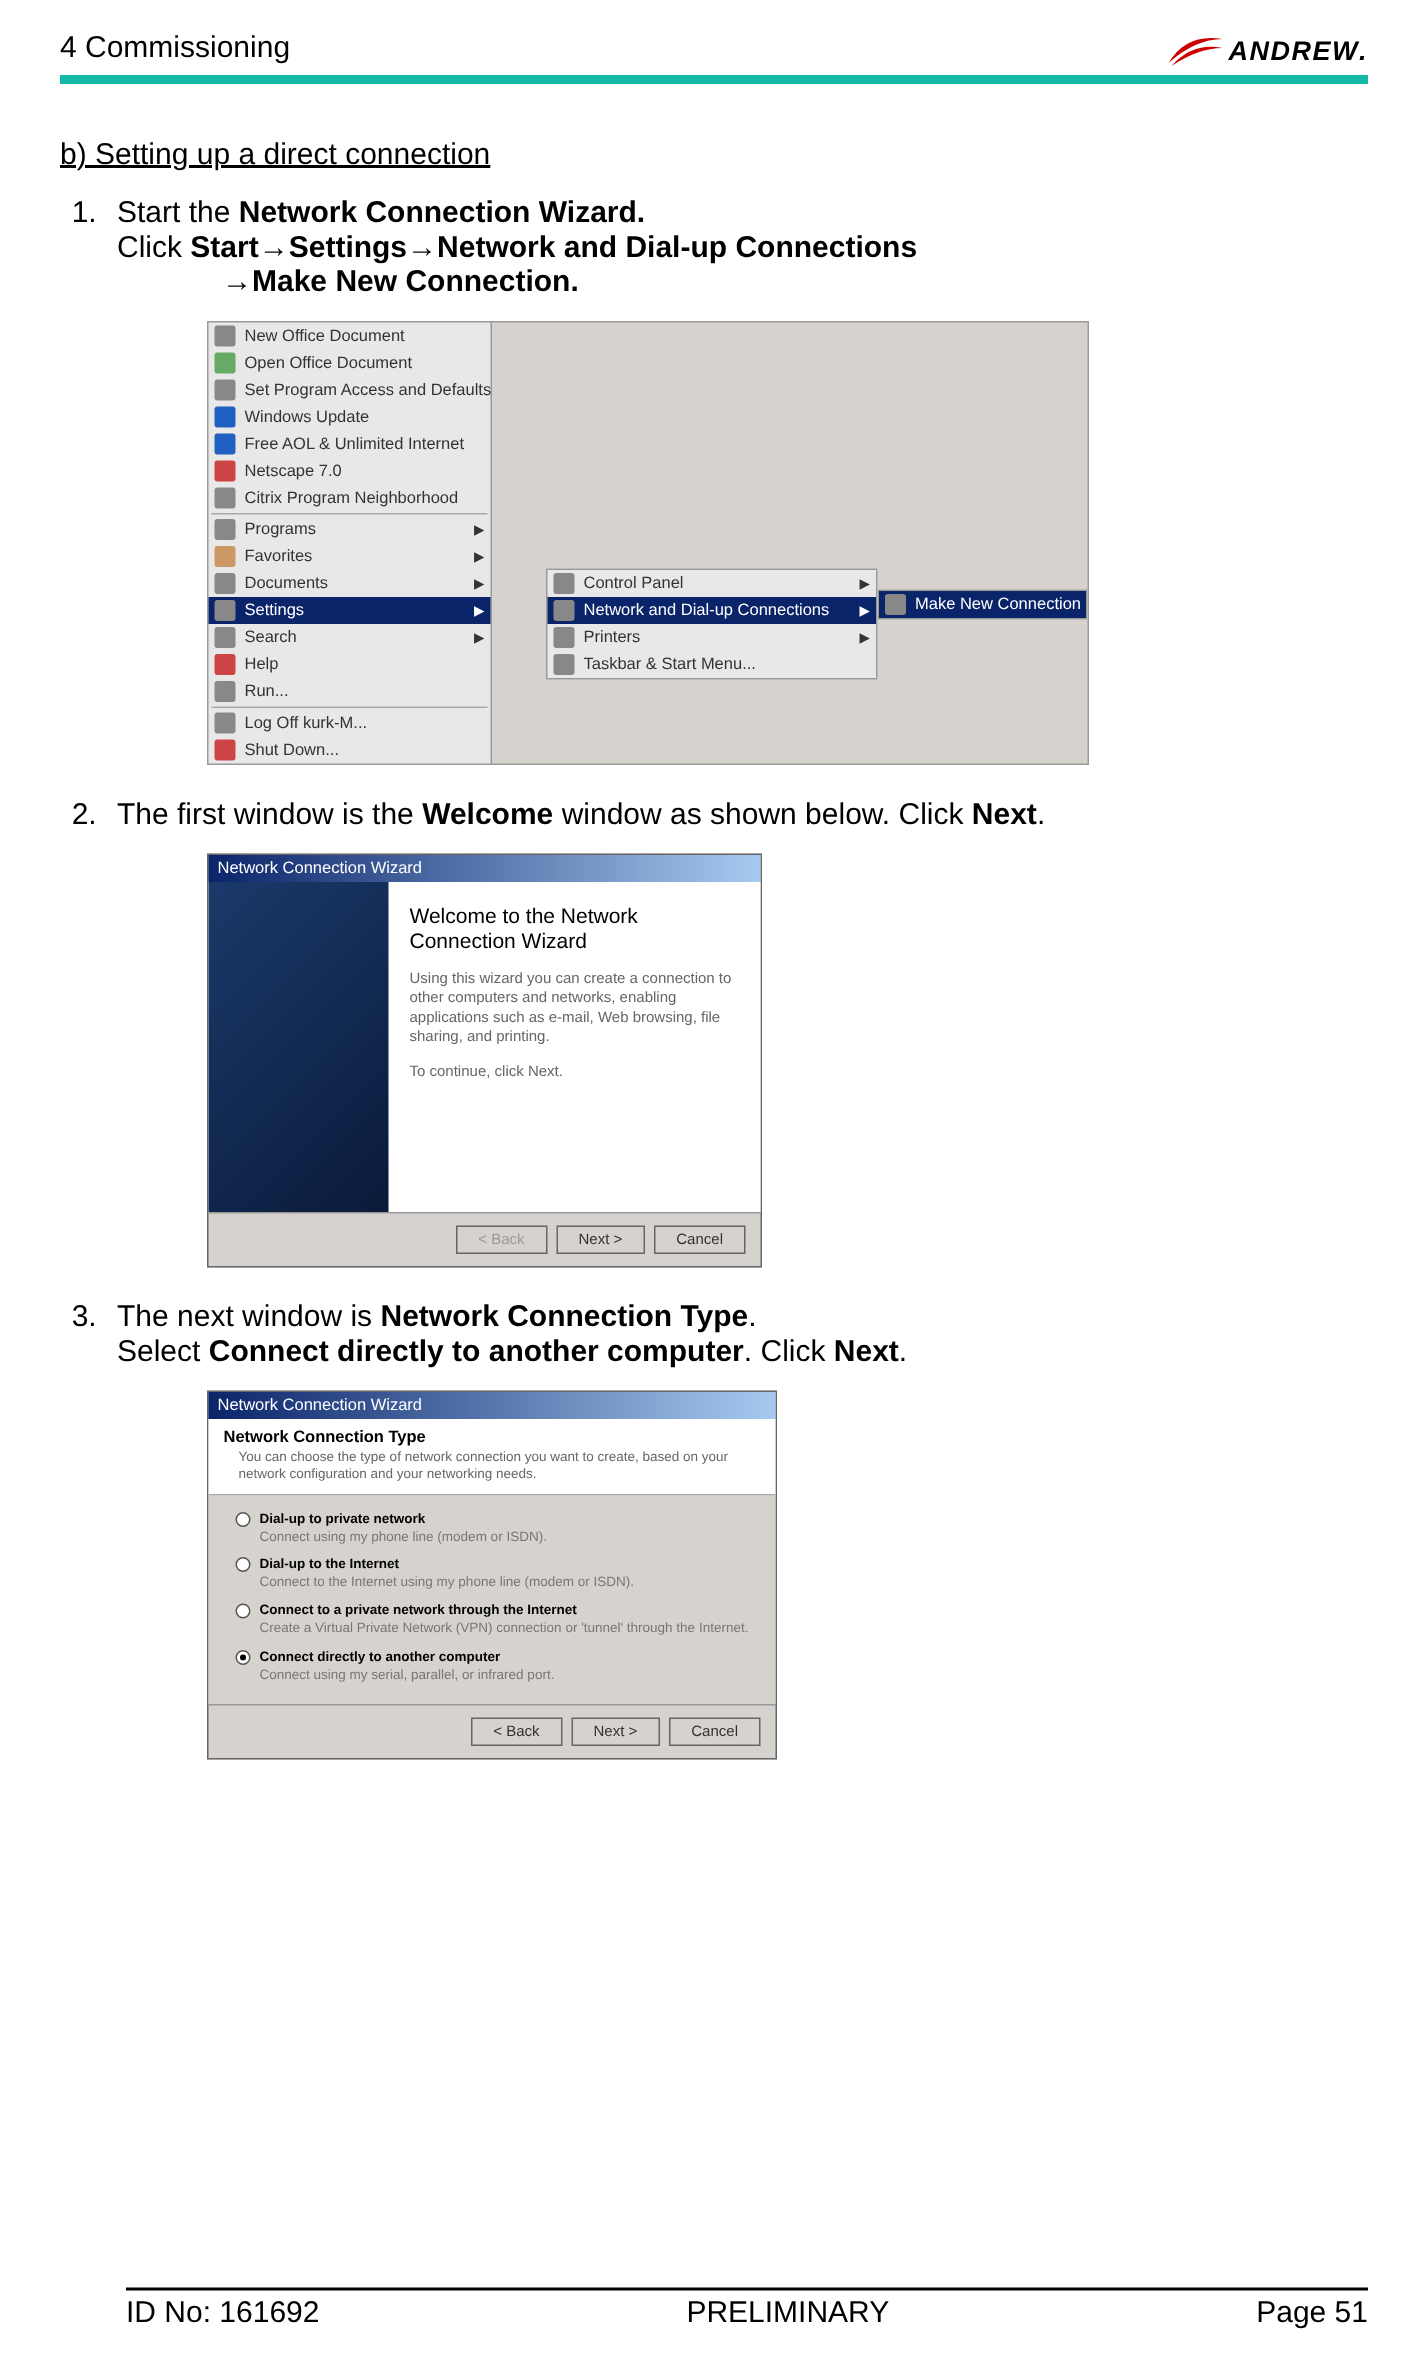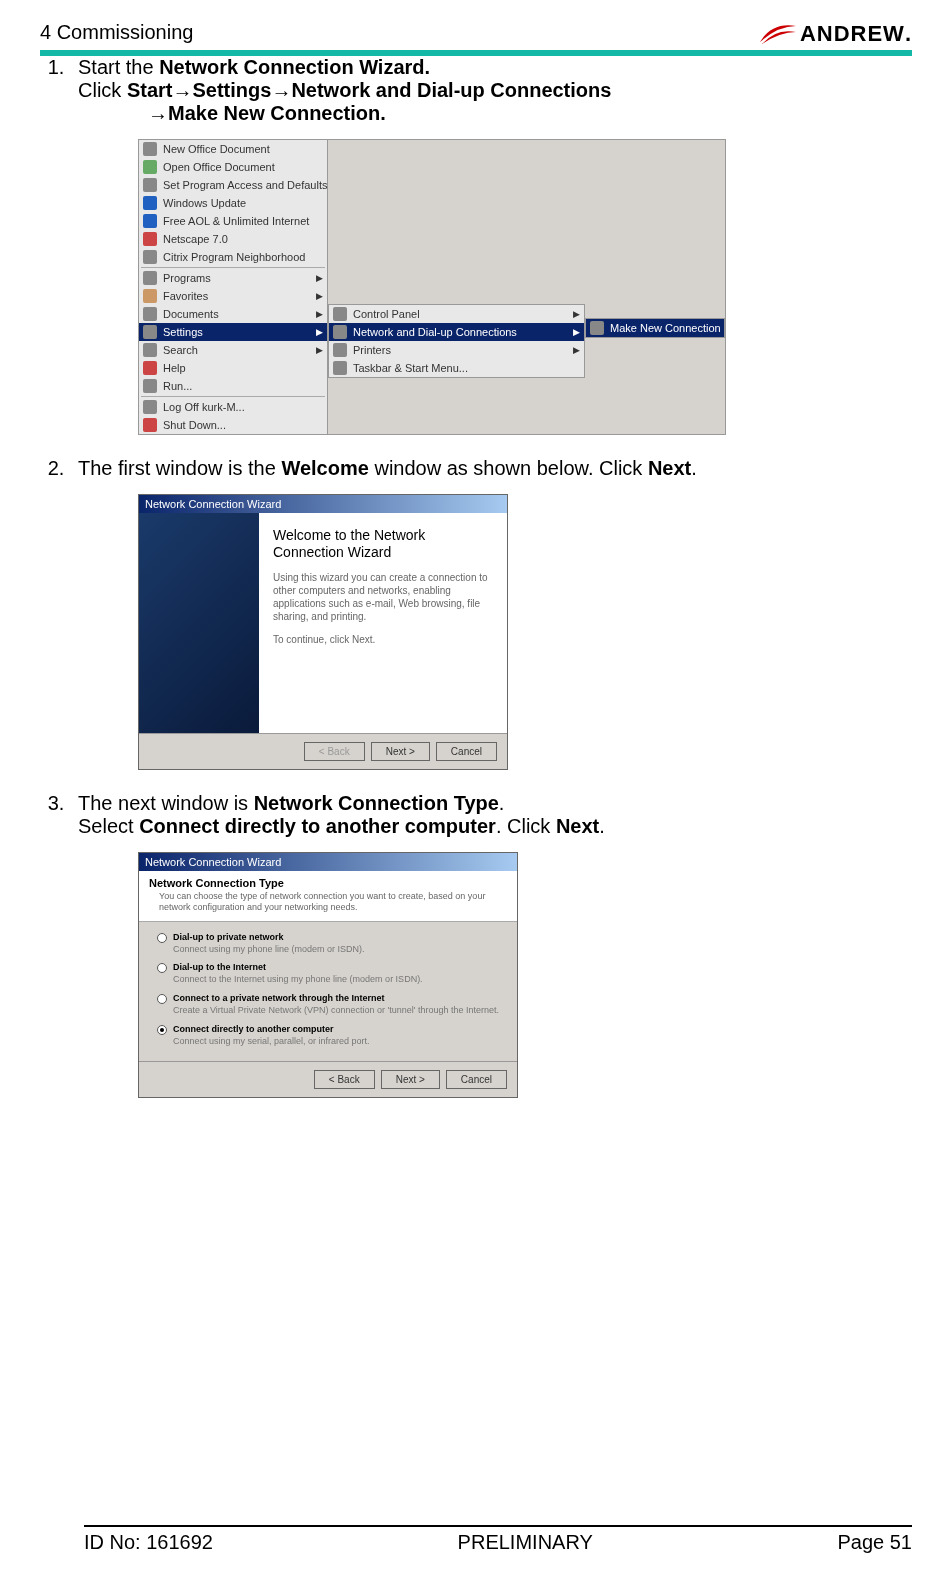--- a/index.html
+++ b/index.html
@@ -23,22 +23,23 @@
     border-bottom: 6px solid #14b8a6;
     padding-bottom: 2px;
   }
   .header-left {
     font-size: 20px;
     padding-bottom: 4px;
   }
   .logo {
     display: flex;
     align-items: center;
+    font-style: italic;
     font-weight: bold;
-    font-size: 22px;
+    font-size: 18px;
     letter-spacing: 1px;
   }
   .logo-swoosh {
     width: 40px;
     height: 28px;
     margin-right: 2px;
     position: relative;
   }
   .logo-swoosh svg { width: 100%; height: 100%; }
   .section-title {
@@ -94,21 +95,21 @@
   .ss1-icon.red { background: #c44; }
   .ss1-icon.orange { background: #c96; }
   .ss1-sep { height: 1px; background: #aaa; margin: 1px 2px; }
   .ss1-arrow { margin-left: auto; font-size: 9px; }
   .ss1-blank { background: #d6d3ce; border:1px solid #999; border-left:none; flex:1; display:flex; flex-direction:column; }
   .ss1-sub {
     border: 1px solid #999;
     background: #e8e8e8;
     font-size: 11px;
   }
-  .ss1-row2 { display:flex; }
+  .ss1-row2 { display:flex;margin-left:36px; }
   
   .ss2 {
     width: 370px;
     border: 1px solid #666;
     background: #d6d3ce;
     font-size: 10px;
     color: #444;
   }
   .ss2-title {
     background: linear-gradient(to right, #0a246a, #a6caf0);
@@ -193,20 +194,21 @@
         <svg viewBox="0 0 40 28">
           <path d="M2 22 Q14 2 38 6 Q20 6 2 22 Z" fill="#c00"></path>
           <path d="M4 24 Q18 8 38 12 Q22 12 4 24 Z" fill="#c00"></path>
         </svg>
       </span>
       <span>ANDREW</span>
         <span>.</span>
     </div>
   </div>
 
+  <div class="section-title">b) Setting up a direct connection</div>
 
   <ol class="steps">
 
     <li>
       <span>Start the </span><span class="b">Network Connection Wizard.</span><br>
       <span>Click </span><span class="b">Start</span><span class="b arrow">→</span><span class="b">Settings</span><span class="b arrow">→</span><span class="b">Network and Dial-up Connections</span><br>
       <span class="indent-line"><span class="b arrow">→</span><span class="b">Make New Connection.</span></span>
 
       <div class="screenshot ss1">
         <div class="ss1-col1">

